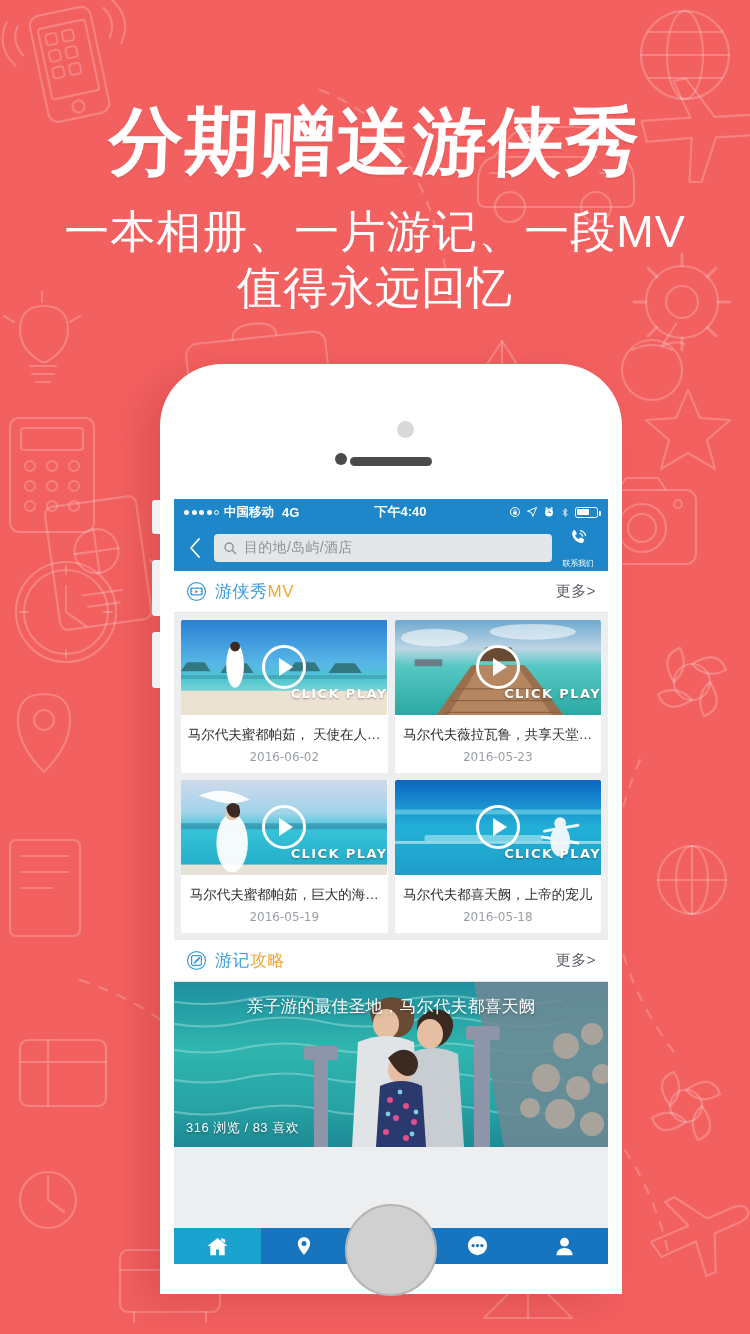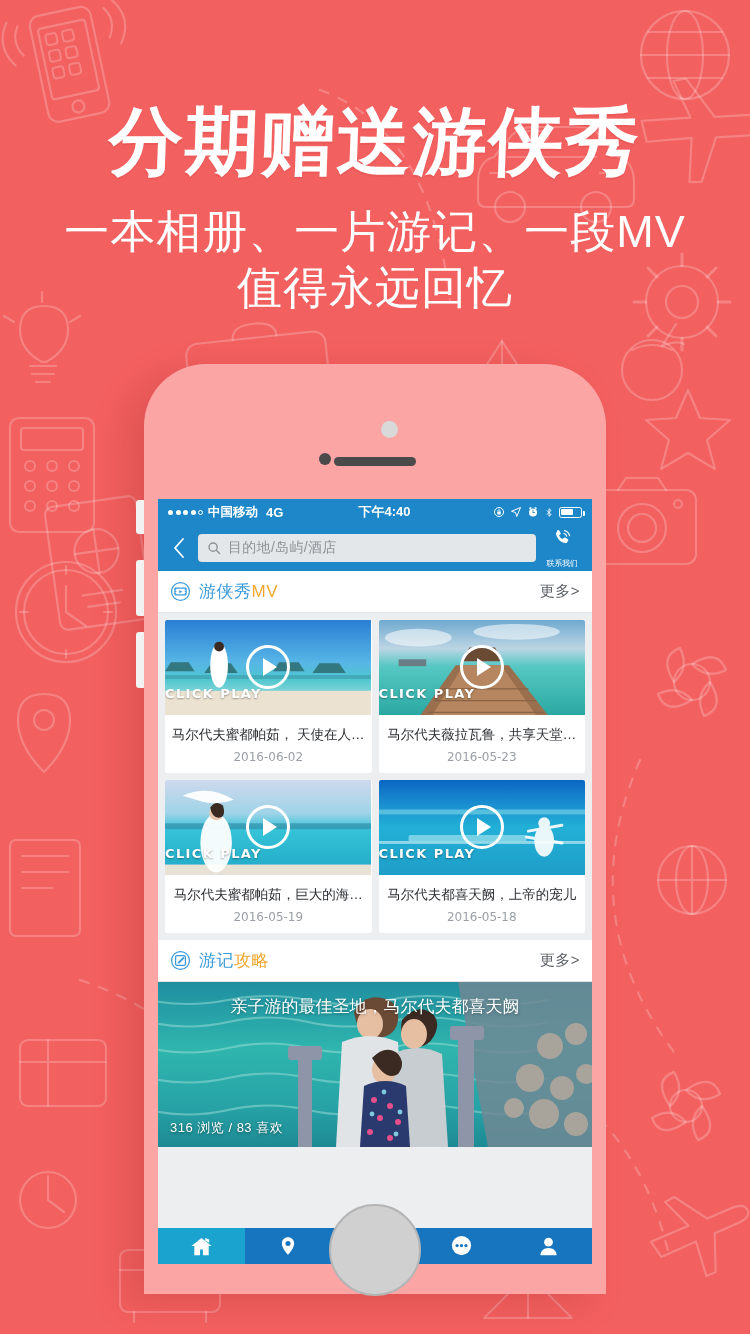--- a/index.html
+++ b/index.html
@@ -46,23 +46,23 @@
     font-size:45px;
     color:#ffffff;
     font-weight:300;
     line-height:1.25;
     letter-spacing:1px;
   }
 
   
   .phone {
     position:absolute;
-    left:144px; top:364px;
+    left:160px; top:364px;
     width:462px; height:930px;
-    background:#fca5a5;
+    background:#ffffff;
     border-radius:62px 62px 0 0;
     box-shadow:-18px 10px 34px rgba(150,30,35,.20);
     z-index:6;
   }
   
   .side-btn {
     position:absolute; left:-8px;
     width:8px; background:#f2f2f2;
     border-radius:3px 0 0 3px;
   }
@@ -184,21 +184,21 @@
     align-items:center; justify-content:center;
   }
   .play-btn .tri {
     width:0; height:0; margin-left:4px;
     border-left:14px solid #fff;
     border-top:9px solid transparent;
     border-bottom:9px solid transparent;
   }
   .click-play {
     position:absolute; left:0; right:0; bottom:16px;
-    text-align:left; color:#fff; font-weight:bold;
+    text-align:right; color:#fff; font-weight:bold;
     font-size:13px; letter-spacing:1.4px;
     font-family:"DejaVu Sans","Liberation Sans",sans-serif;
     text-shadow:0 1px 2px rgba(0,0,0,.35);
   }
   .vtitle {
     font-size:13.5px; color:#2c2f33; padding:9px 6px 0;
     white-space:nowrap; overflow:hidden; text-overflow:ellipsis;
     text-align:center;
   }
   .vdate {

